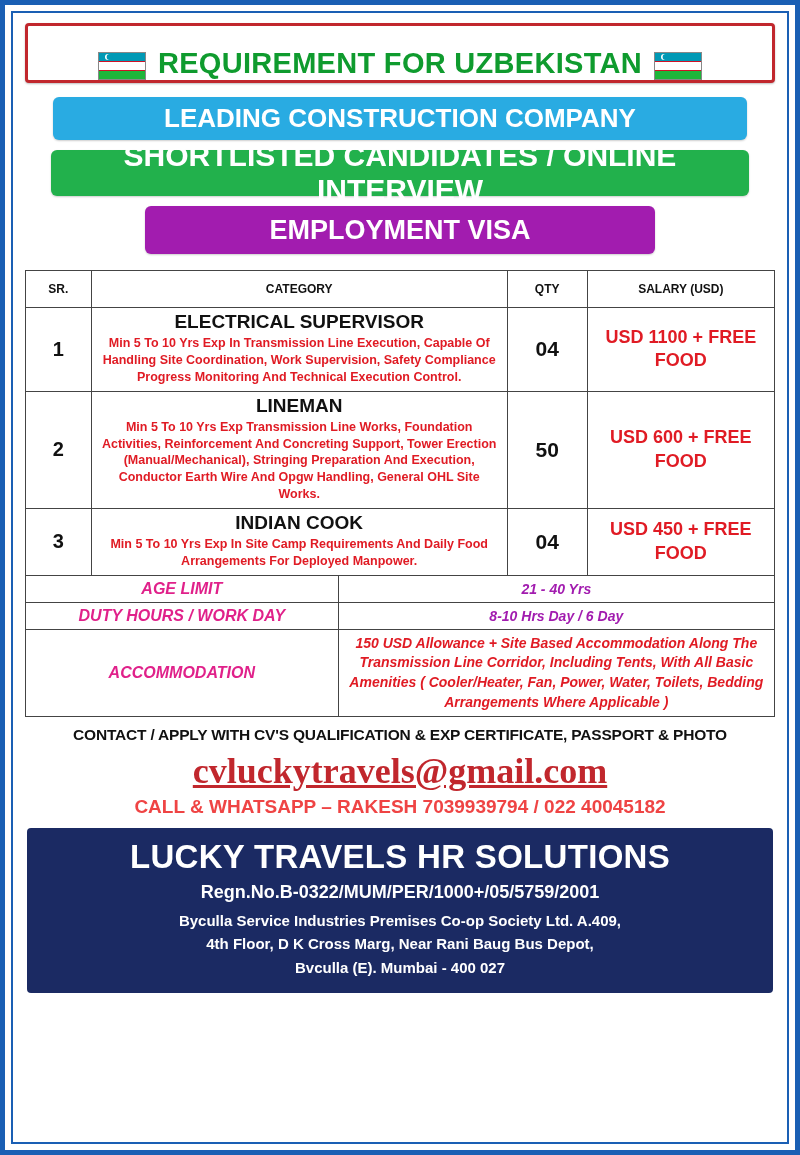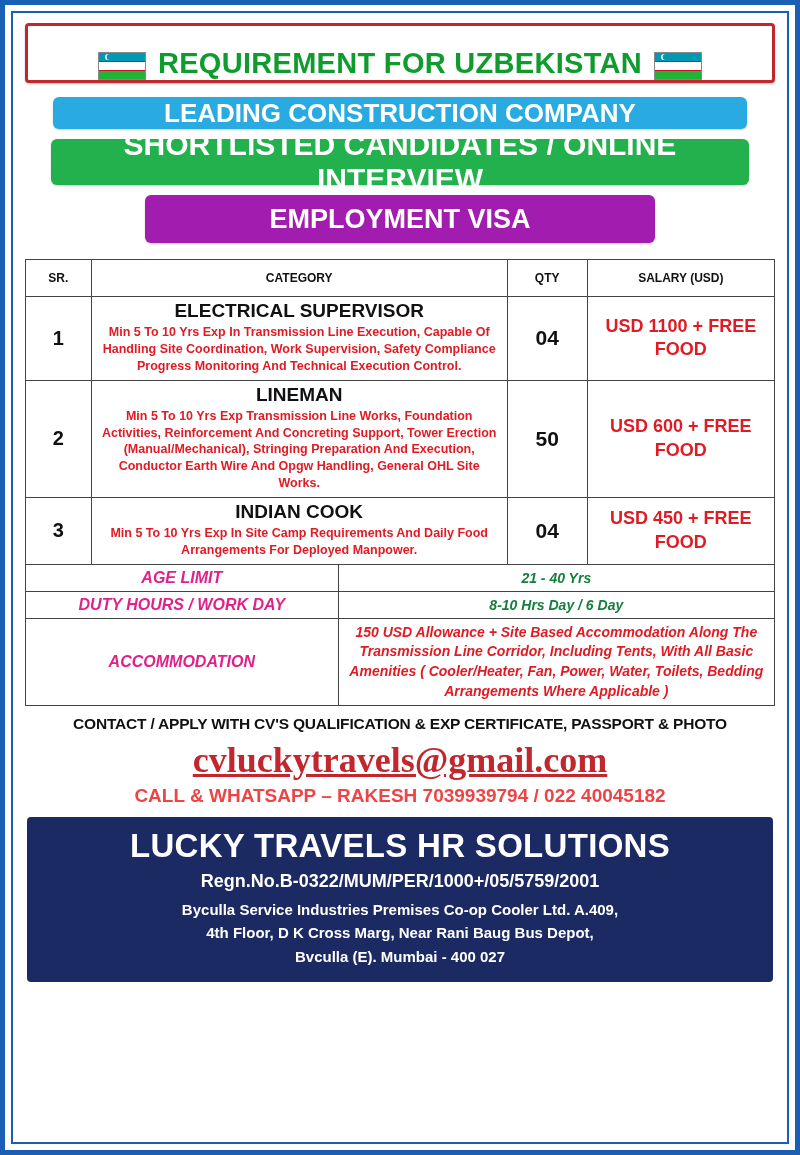--- a/index.html
+++ b/index.html
@@ -62,21 +62,21 @@
     text-align: center;
     font-weight: bold;
     color: #ffffff;
     display: flex;
     align-items: center;
     justify-content: center;
     box-shadow: 0 1px 2px rgba(0,0,0,.2);
   }
   .banner-1 {
     background: #29abe2;
-    height: 32px;
+    height: 43px;
     font-size: 26px;
     margin: 0 28px 10px 28px;
   }
   .banner-2 {
     background: #22b14c;
     height: 46px;
     font-size: 30px;
     margin: 0 26px 10px 26px;
   }
   .banner-3 {
@@ -161,21 +161,21 @@
   }
   .info-val {
     font-size: 14px;
     font-weight: bold;
     color: #e01b24;
     line-height: 1.4;
   }
   .info-val-plain {
     font-size: 14px;
     font-weight: bold;
-    color: #15803d;
+    color: #a21caf;
   }
 
   
   .contact-line {
     text-align: center;
     font-size: 15.5px;
     font-weight: bold;
     color: #111;
     margin-top: 9px;
     letter-spacing: -.2px;
@@ -317,19 +317,19 @@
       </tbody>
     </table>
 
     <div class="contact-line">CONTACT / APPLY WITH CV'S QUALIFICATION &amp; EXP CERTIFICATE, PASSPORT &amp; PHOTO</div>
     <a class="email" href="#">cvluckytravels@gmail.com</a>
     <div class="call-line">CALL &amp; WHATSAPP – RAKESH 7039939794 / 022 40045182</div>
 
     <div class="footer">
       <div class="footer-title">LUCKY TRAVELS HR SOLUTIONS</div>
       <div class="footer-regn">Regn.No.B-0322/MUM/PER/1000+/05/5759/2001</div>
-      <div class="footer-addr">Byculla Service Industries Premises Co-op Cooler Ltd. A.409,</div>
+      <div class="footer-addr">Byculla Service Industries Premises Co-op Society Ltd. A.409,</div>
       <div class="footer-addr">4th Floor, D K Cross Marg, Near Rani Baug Bus Depot,</div>
       <div class="footer-addr">Bvculla (E). Mumbai - 400 027</div>
     </div>
 
   </div>
 </div>
 
 </body></html>

